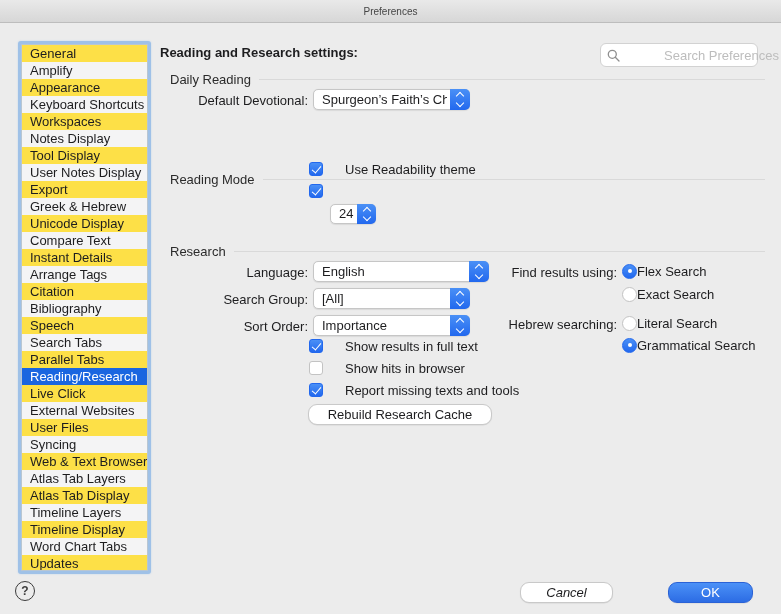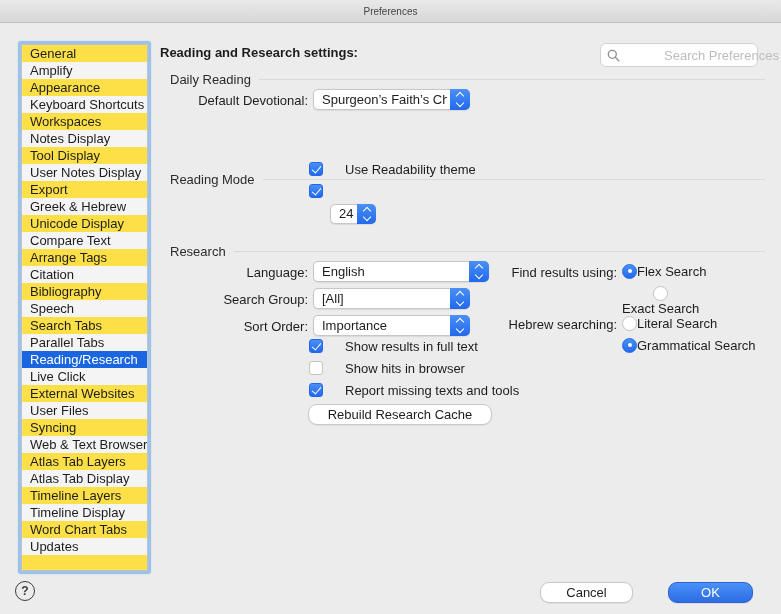--- a/index.html
+++ b/index.html
@@ -134,20 +134,21 @@
       <div class="sb-row">Appearance</div>
       <div class="sb-row">Keyboard Shortcuts</div>
       <div class="sb-row">Workspaces</div>
       <div class="sb-row">Notes Display</div>
       <div class="sb-row">Tool Display</div>
       <div class="sb-row">User Notes Display</div>
       <div class="sb-row">Export</div>
       <div class="sb-row">Greek &amp; Hebrew</div>
       <div class="sb-row">Unicode Display</div>
       <div class="sb-row">Compare Text</div>
+      <div class="sb-row">Instant Details</div>
       <div class="sb-row">Arrange Tags</div>
       <div class="sb-row">Citation</div>
       <div class="sb-row">Bibliography</div>
       <div class="sb-row">Speech</div>
       <div class="sb-row">Search Tabs</div>
       <div class="sb-row">Parallel Tabs</div>
       <div class="sb-row sel">Reading/Research</div>
       <div class="sb-row">Live Click</div>
       <div class="sb-row">External Websites</div>
       <div class="sb-row">User Files</div>
@@ -234,30 +235,30 @@
   <span>Report missing texts and tools</span>
 </div>
 
 <div class="btn" style="left:308px;top:404px;width:184px;">Rebuild Research Cache</div>
 
 <div class="flabel" style="left:470px;width:147px;top:265px;">Find results using:</div>
 <div class="rd-row" style="left:622px;top:263px;">
   <span class="rd on"></span>
   <span>Flex Search</span>
 </div>
-<div class="rd-row" style="left:622px;top:286px;flex-direction:column;">
+<div class="rd-row" style="left:622px;top:286px;">
   <span class="rd"></span>
   <span>Exact Search</span>
 </div>
 
 <div class="flabel" style="left:470px;width:147px;top:317px;">Hebrew searching:</div>
 <div class="rd-row" style="left:622px;top:315px;">
   <span class="rd"></span>
   <span>Literal Search</span>
 </div>
 <div class="rd-row" style="left:622px;top:337px;">
   <span class="rd on"></span>
   <span>Grammatical Search</span>
 </div>
 
 <div class="help-btn">?</div>
-<div class="btn" style="left:540px;top:582px;width:93px;">Cancel</div>
+<div class="btn" style="left:520px;top:582px;width:93px;font-style:italic;">Cancel</div>
 <div class="btn primary" style="left:668px;top:582px;width:85px;">OK</div>
 
 </body></html>

